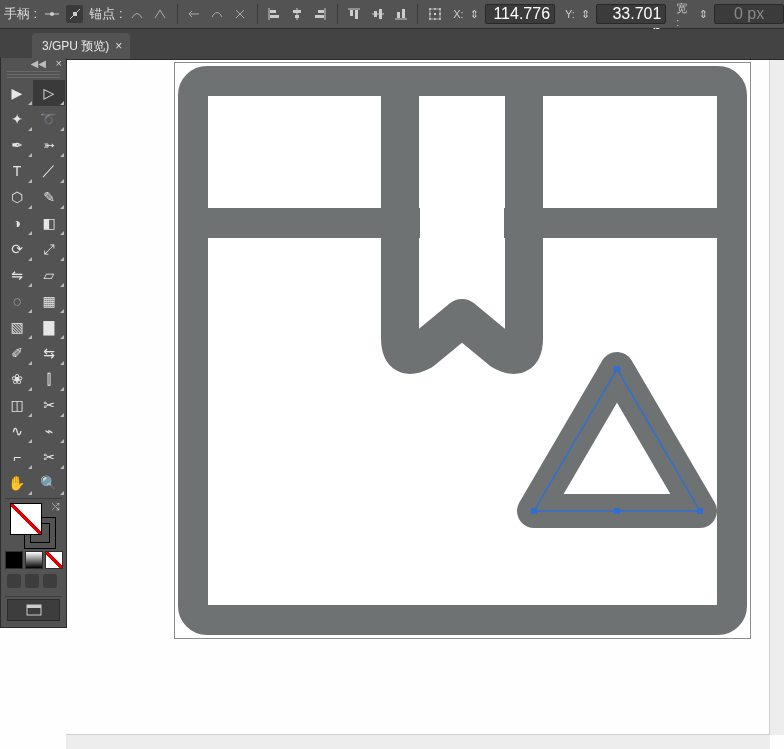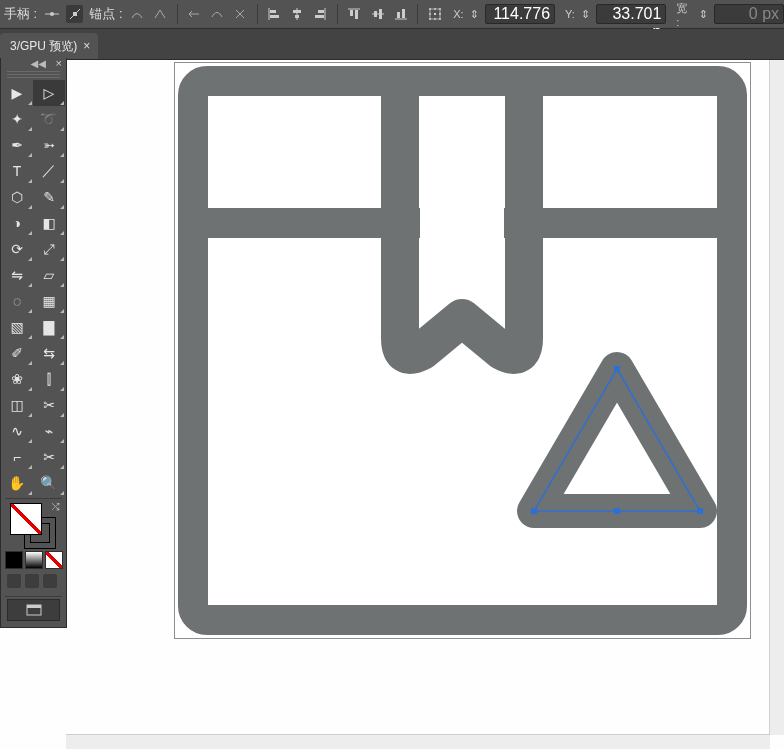--- a/index.html
+++ b/index.html
@@ -39,21 +39,21 @@
     background:#3b3b3b;
     border:1px solid #282828;
     border-radius:2px;
     height:18px; line-height:18px;
     padding:0 4px;
     color:#fff;
     min-width:60px;
     font-size:16px;
     text-align:right;
   }
-  .num-field.dim { color:#888; }
+  .num-field.dim { color:#888;text-align:center; }
   .xy-label { font-size:11px; color:#ccc; margin-left:4px; }
 
   
   .tab-strip {
     height: 30px;
     background: #434343;
     border-bottom: 1px solid #2a2a2a;
     display:flex;
     align-items:flex-end;
     padding-left:0;
@@ -63,20 +63,21 @@
   .doc-tab {
     display:flex;
     align-items:center;
     gap:6px;
     height:26px;
     padding:0 8px 0 10px;
     background:#535353;
     border-radius:4px 4px 0 0;
     color:#e8e8e8;
     font-size:12px;
+    margin-left:32px;
   }
   .doc-tab .close {
     font-size:12px;
     color:#ddd;
     cursor:pointer;
   }
 
   
   .tools-panel {
     position:absolute;

